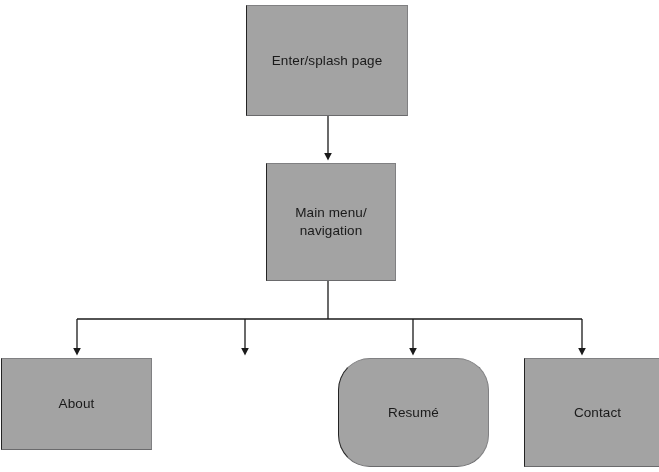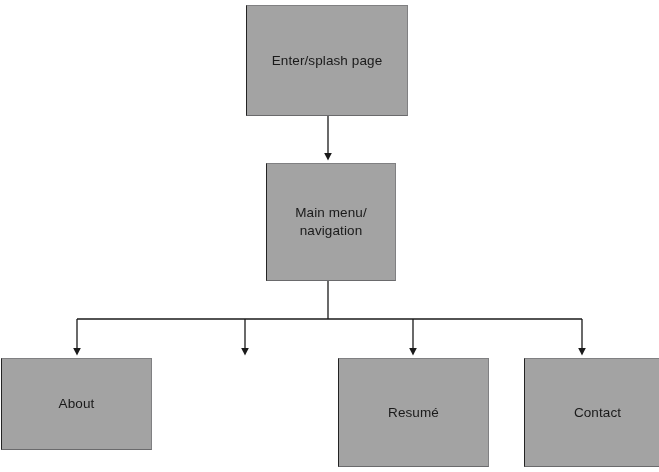--- a/index.html
+++ b/index.html
@@ -55,21 +55,21 @@
     color: #1a1a1a;
     white-space: pre-line;
   }
 
   
   #node-splash     { left: 246px; top: 5px;   width: 162px; height: 111px; }
   #node-mainmenu   { left: 246px; top: 163px; width: 130px; height: 118px; margin-left: 20px; }
 
   #node-about      { left: 1px;   top: 358px; width: 151px; height: 92px; }
   #node-portfolio  { left: 170px; top: 358px; width: 151px; height: 109px; }
-  #node-resume     { left: 338px; top: 358px; width: 151px; height: 109px; }
+  #node-resume     { left: 338px; top: 358px; width: 151px; height: 109px; border-radius: 32px; }
   #node-contact    { left: 524px; top: 358px; width: 147px; height: 109px; }
 
   #node-mainmenu .node-label { line-height: 1.33; }
 </style>
 </head>
 <body>
 
 <div id="diagram-canvas">
 
   <svg id="connectors" viewBox="0 0 659 472" width="659" height="472" xmlns="http://www.w3.org/2000/svg">

